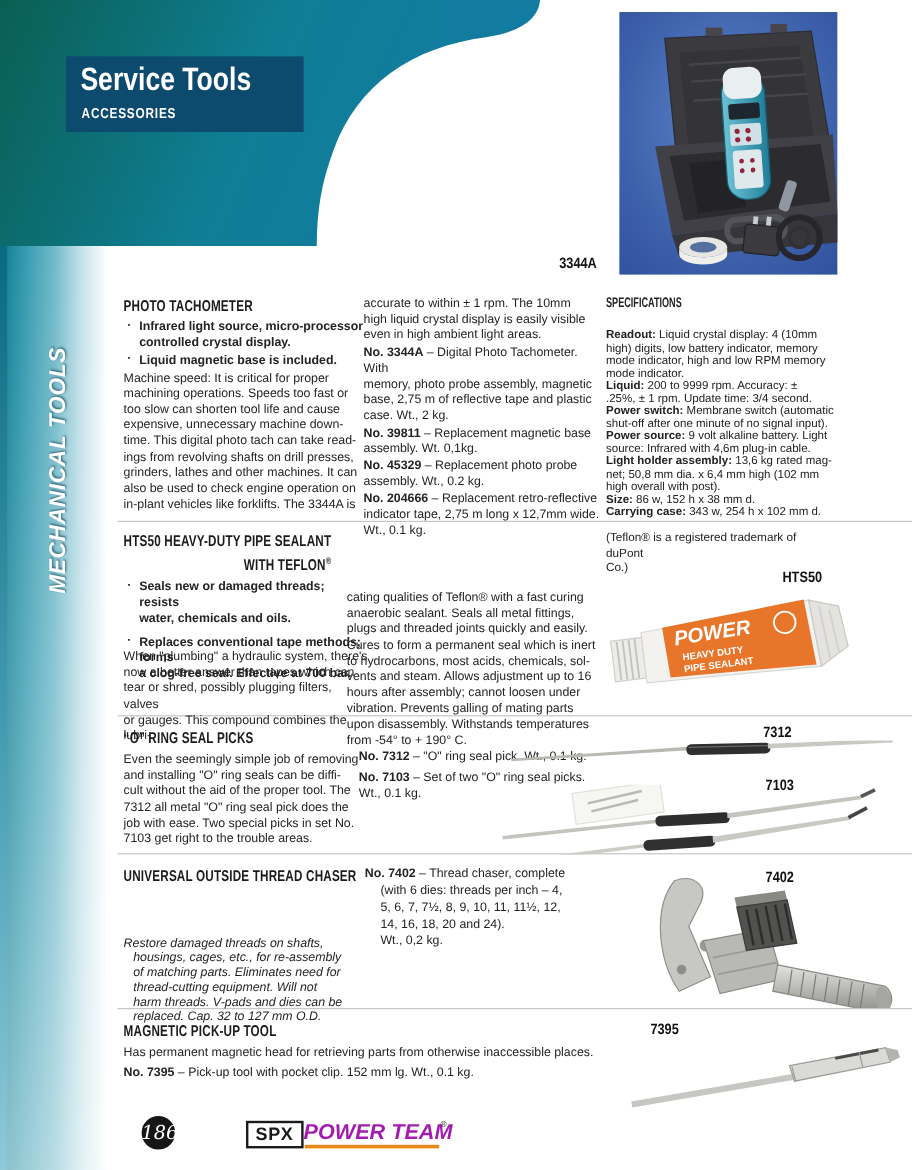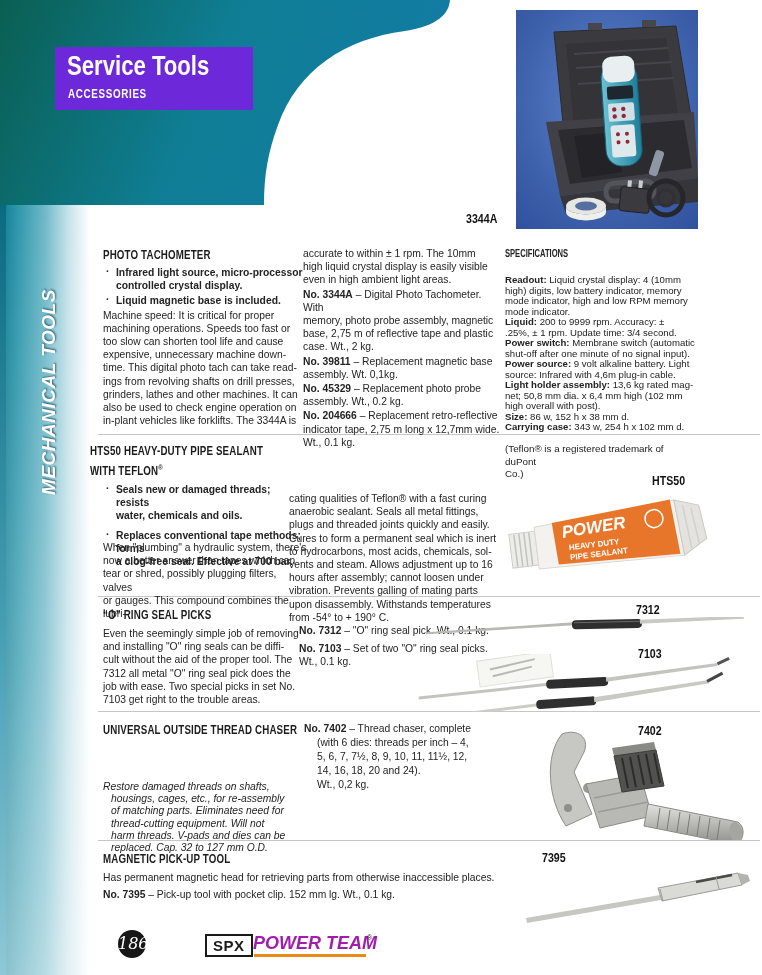--- a/index.html
+++ b/index.html
@@ -17,21 +17,21 @@
   .body{font-size:10.3px;line-height:13.2px;color:#232323;}
   .pl{white-space:pre-line;}
   .spec{font-size:9.6px;line-height:10.5px;}
   .note{font-size:9.8px;line-height:12.5px;}
   .bullet{position:relative;padding-left:13px;font-weight:bold;}
   .bullet::before{content:"·";position:absolute;left:3px;top:-1px;font-weight:700;}
   .hang{padding-left:13px;text-indent:-13px;}
   .hang8{padding-left:8px;text-indent:-8px;}
   .rule{position:absolute;left:98px;width:662px;height:1px;background:#c6c6c6;}
   
-  .banner{position:absolute;left:55px;top:47px;width:198px;height:63px;background:#6d28d9;}
+  .banner{position:absolute;left:55px;top:47px;width:198px;height:63px;background:#0c4a6e;}
   .banner-title{position:absolute;left:12px;top:4px;color:#fff;font-weight:700;font-size:27px;
                 white-space:nowrap;transform:scaleX(.82);transform-origin:0 0;}
   .banner-sub{position:absolute;left:13px;top:40px;color:#fff;font-weight:700;font-size:12px;
               letter-spacing:.8px;white-space:nowrap;transform:scaleX(.82);transform-origin:0 0;}
   
   .sidebar{position:absolute;left:0;top:205px;width:100px;height:770px;
     background:
       linear-gradient(to bottom, rgba(255,255,255,0) 0%, rgba(255,255,255,.25) 60%, rgba(255,255,255,.5) 100%),
       linear-gradient(to right, #0e7a90 0%, #2f97ac 18%, #6fb9c9 45%, #c5e2ea 68%, #ffffff 90%);}
   .sidebar::before{content:"";position:absolute;left:0;top:0;width:6px;height:100%;
@@ -183,21 +183,21 @@
       <p><b>Power source:</b><span class="pl"> 9 volt alkaline battery. Light
 source: Infrared with 4,6m plug-in cable.</span></p>
       <p><b>Light holder assembly:</b><span class="pl"> 13,6 kg rated mag-
 net; 50,8 mm dia. x 6,4 mm high (102 mm
 high overall with post).</span></p>
       <p><b>Size:</b><span class="pl"> 86 w, 152 h x 38 mm d.</span></p>
       <p><b>Carrying case:</b><span class="pl"> 343 w, 254 h x 102 mm d.</span></p>
     </div>
   </div>
 
-  <div class="abs" style="left:90px;top:443px;">
+  <div class="abs" style="left:103px;top:443px;text-align:right;">
     <div class="sec-h" style="position:static;">HTS50 HEAVY-DUTY PIPE SEALANT</div>
     <div class="sec-h" style="position:static;margin-top:5px;"><span>WITH TEFLON</span><sup style="font-size:8px;">®</sup></div>
   </div>
   <div class="abs body" style="left:103px;top:483px;width:200px;">
     <p class="bullet"><span class="pl">Seals new or damaged threads; resists
 water, chemicals and oils.</span></p>
     <p class="bullet" style="margin-top:6px;"><span class="pl">Replaces conventional tape methods; forms
 a clog-free seal. Effective at 700 bar.</span></p>
   </div>
   <div class="abs body" style="left:103px;top:541px;width:205px;">

